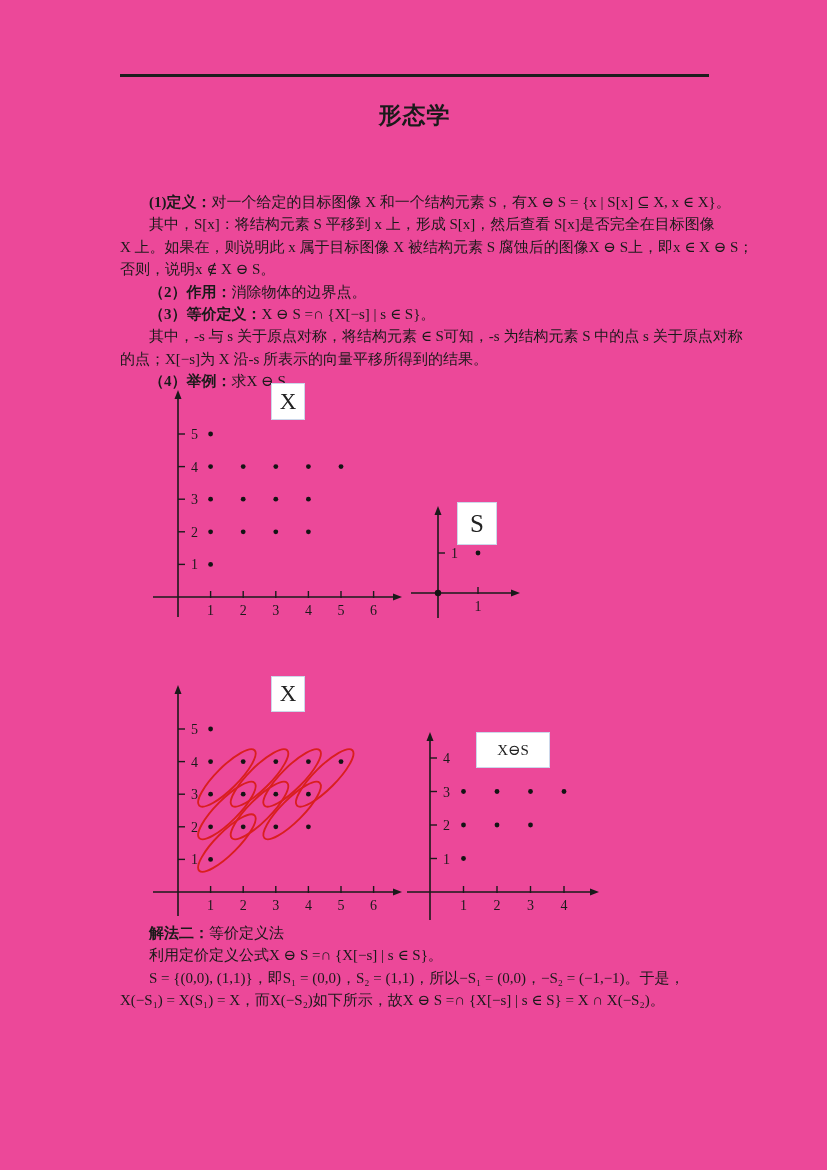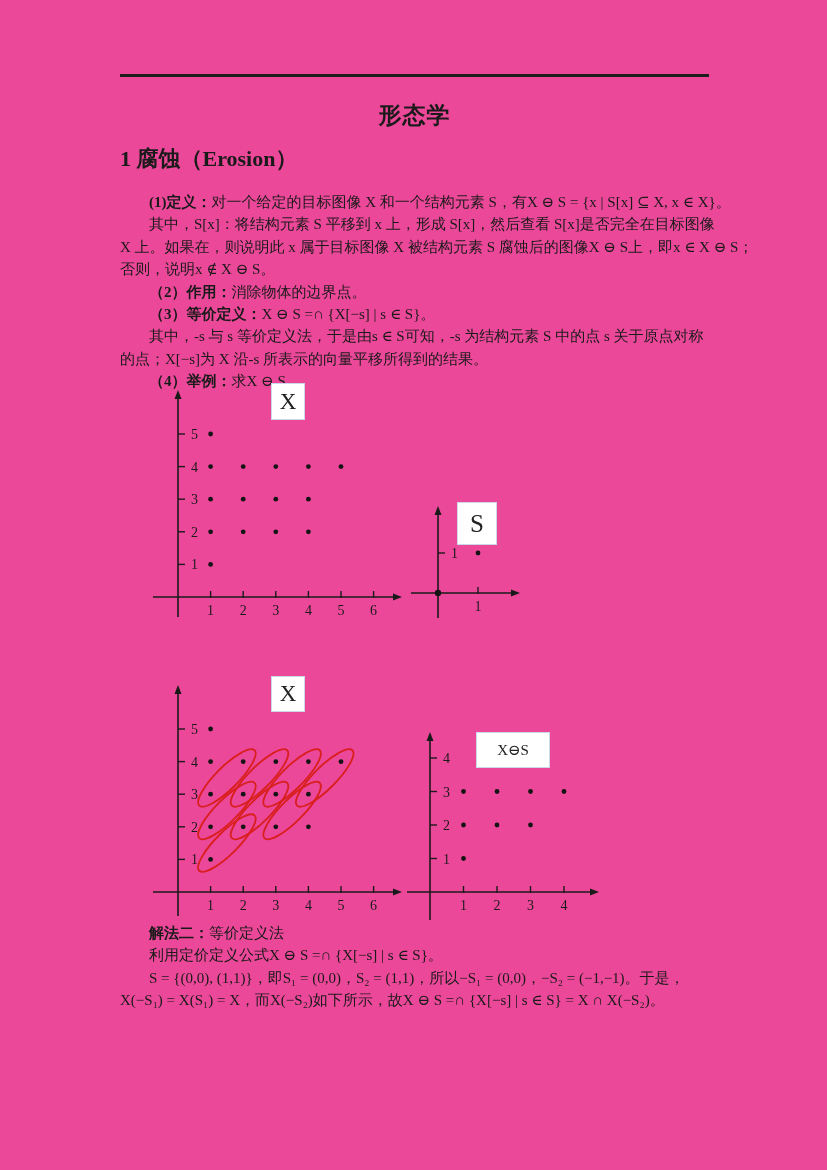--- a/index.html
+++ b/index.html
@@ -26,30 +26,29 @@
     display:flex;align-items:center;justify-content:center;
     font-family:"Liberation Serif","DejaVu Serif",serif;color:#222222;
   }
 </style>
 </head>
 <body>
 
 <div class="page">
   <div class="top-rule"></div>
   <div class="doc-title">形态学</div>
-  <div class="section-heading">1 腐蚀（Erosion）</div>
 
   <div id="block-intro" class="tblock">
       <div class="line indent"><span class="prefix">(1)定义：</span><span>对一个给定的目标图像 X 和一个结构元素 S，有X ⊖ S = {x | S[x] ⊆ X, x ∈ X}。</span></div>
       <div class="line indent"><span>其中，S[x]：将结构元素 S 平移到 x 上，形成 S[x]，然后查看 S[x]是否完全在目标图像</span></div>
       <div class="line"><span>X 上。如果在，则说明此 x 属于目标图像 X 被结构元素 S 腐蚀后的图像X ⊖ S上，即x ∈ X ⊖ S；</span></div>
       <div class="line"><span>否则，说明x ∉ X ⊖ S。</span></div>
       <div class="line indent"><span class="prefix">（2）作用：</span><span>消除物体的边界点。</span></div>
       <div class="line indent"><span class="prefix">（3）等价定义：</span><span>X ⊖ S =∩ {X[−s] | s ∈ S}。</span></div>
-      <div class="line indent"><span>其中，-s 与 s 等价定义法，于是由s ∈ S可知，-s 为结构元素 S 中的点 s 关于原点对称</span></div>
+      <div class="line indent"><span>其中，-s 与 s 关于原点对称，将结构元素 ∈ S可知，-s 为结构元素 S 中的点 s 关于原点对称</span></div>
       <div class="line"><span>的点；X[−s]为 X 沿-s 所表示的向量平移所得到的结果。</span></div>
       <div class="line indent"><span class="prefix">（4）举例：</span><span>求X ⊖ S。</span></div>
     </div>
 
   <div class="figure" style="left: 145px; top: 385px; width: 272px; height: 236px;">
       <svg width="272" height="236" viewBox="0 0 272 236">
         <line x1="33" y1="232" x2="33" y2="12" stroke="#1a1a1a" stroke-width="1.6"></line>
         <polygon points="33,5 29.5,14 36.5,14" fill="#1a1a1a"></polygon>
         <line x1="8" y1="212" x2="250" y2="212" stroke="#1a1a1a" stroke-width="1.6"></line>
         <polygon points="257,212 248,208.5 248,215.5" fill="#1a1a1a"></polygon>

